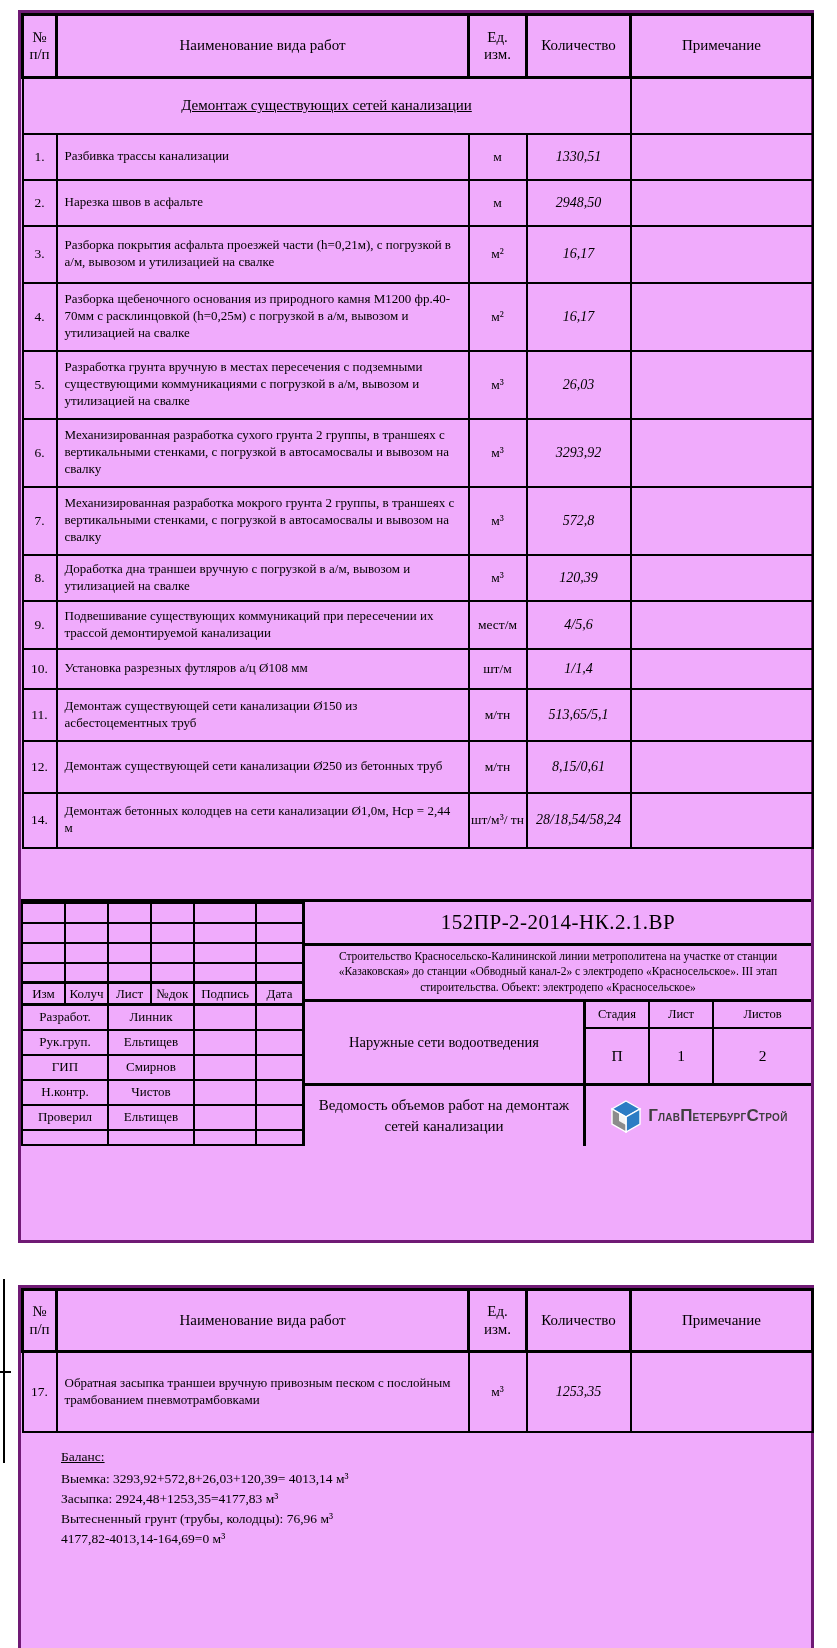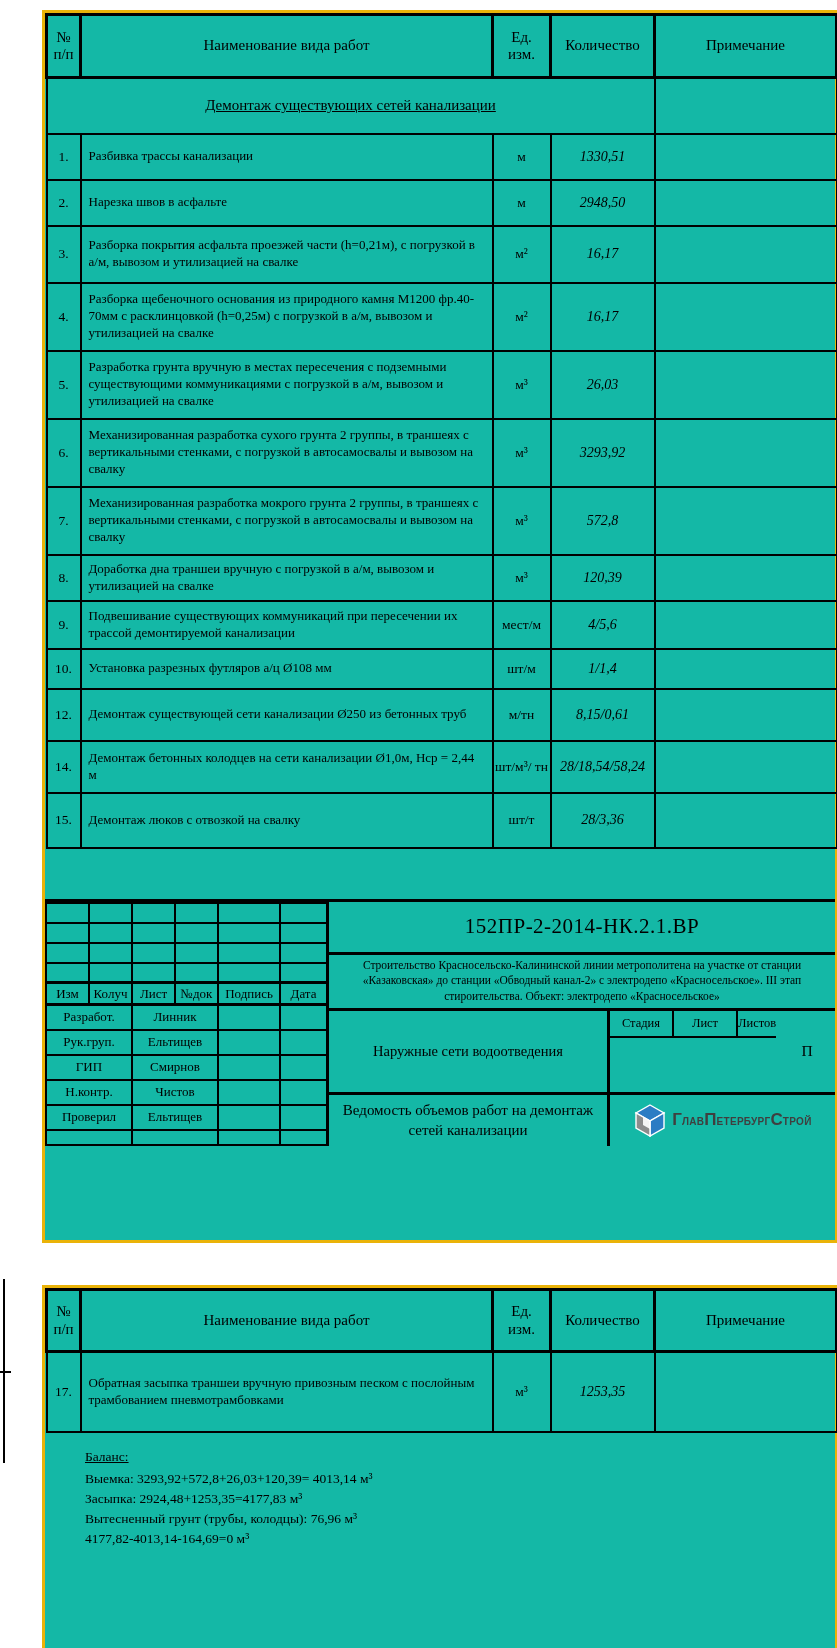--- a/index.html
+++ b/index.html
@@ -2,21 +2,21 @@
 <html><head>
 <meta charset="utf-8">
 <style>
   html,body{margin:0;padding:0;}
   body{
     width:837px;height:1648px;position:relative;overflow:hidden;
     background:#ffffff;color:#000;
     font-family:"Liberation Serif", serif;
   }
   
-  .sheet{position:absolute;left:42px;width:796px;border:3px solid #eab308;box-sizing:border-box;background:#14b8a6;}
+  .sheet{position:absolute;left:18px;width:796px;border:3px solid #701a75;box-sizing:border-box;background:#f0abfc;}
   .sheet1{top:10px;height:1233px;}
   .sheet2{top:1285px;height:430px;}
   
   table{border-collapse:collapse;table-layout:fixed;width:790px;}
   .wt th,.wt td{border:2px solid #000;overflow:hidden;}
   .wt thead th{
     border-width:3px;font-weight:normal;font-size:15px;line-height:1.15;
     text-align:center;vertical-align:middle;padding:2px;
   }
   .wt thead tr{height:63px;}
@@ -55,25 +55,25 @@
   .stamp-left{width:284px;border-right:3px solid #000;box-sizing:border-box;}
   .stamp-grid{width:281px;}
   .stamp-grid td{border:2px solid #000;text-align:center;vertical-align:middle;font-size:12.5px;padding:0 1px;overflow:hidden;}
   .stamp-grid tr.er{height:20px;}
   .stamp-grid tr.rev{height:22px;}
   .stamp-grid tr.rev td{border-top-width:3px;border-bottom-width:3px;font-size:13px;}
   .stamp-grid tr.sr{height:25px;}
   .stamp-grid tr.er2{height:15px;}
   .stamp-grid td.role,.stamp-grid td.sname{font-size:13px;text-align:center;}
   .stamp-right{flex:1;display:flex;flex-direction:column;}
-  .doc-num{height:53px;border-bottom:3px solid #000;display:flex;align-items:center;justify-content:center;font-size:21px;letter-spacing:0.5px;box-sizing:border-box;}
+  .doc-num{height:44px;border-bottom:3px solid #000;display:flex;align-items:center;justify-content:center;font-size:21px;letter-spacing:0.5px;box-sizing:border-box;}
   .desc{height:56px;border-bottom:3px solid #000;box-sizing:border-box;display:flex;align-items:center;justify-content:center;text-align:center;font-size:11.5px;line-height:1.32;padding:2px 20px;}
   .mid{display:flex;height:84px;border-bottom:3px solid #000;box-sizing:border-box;}
   .title-cell{flex:1;display:flex;align-items:center;justify-content:center;font-size:14.5px;border-right:3px solid #000;}
-  .stage-grid{width:225px;display:flex;flex-direction:row;text-align:right;}
+  .stage-grid{width:225px;display:flex;flex-direction:column;text-align:right;}
   .stage-row{display:flex;}
   .stage-row.hdr{height:27px;}
   .stage-row.vals{flex:1;}
   .stage-cell{box-sizing:border-box;border-left:2px solid #000;border-bottom:2px solid #000;display:flex;align-items:center;justify-content:center;font-size:12.5px;}
   .stage-row .stage-cell:first-child{border-left:none;}
   .stage-row.vals .stage-cell{border-bottom:none;font-size:15.5px;}
   .sc-stage{width:62px;} .sc-sheet{width:64px;} .sc-sheets{flex:1;}
   .bottom-row{display:flex;height:55px;flex:1;}
   .vedomost{flex:1;border-right:3px solid #000;display:flex;align-items:center;justify-content:center;text-align:center;font-size:15px;line-height:1.35;padding:0 10px;}
   .logo-cell{width:225px;display:flex;align-items:center;justify-content:center;gap:5px;}
@@ -183,38 +183,38 @@
           <td class="c-note"></td>
         </tr>
         <tr>
           <td class="c-num">10.</td>
           <td class="c-name">Установка разрезных футляров а/ц Ø108 мм</td>
           <td class="c-unit">шт/м</td>
           <td class="c-qty">1/1,4</td>
           <td class="c-note"></td>
         </tr>
         <tr>
+          <td class="c-num">11.</td>
+          <td class="c-name">Демонтаж существующей сети канализации Ø150 из асбестоцементных труб</td>
+          <td class="c-unit">м/тн</td>
+          <td class="c-qty">513,65/5,1</td>
+          <td class="c-note"></td>
+        </tr>
+        <tr>
           <td class="c-num">12.</td>
           <td class="c-name">Демонтаж существующей сети канализации Ø250 из бетонных труб</td>
           <td class="c-unit">м/тн</td>
           <td class="c-qty">8,15/0,61</td>
           <td class="c-note"></td>
         </tr>
         <tr>
           <td class="c-num">14.</td>
           <td class="c-name">Демонтаж бетонных колодцев на сети канализации Ø1,0м, Нср = 2,44 м</td>
           <td class="c-unit">шт/м³/ тн</td>
           <td class="c-qty">28/18,54/58,24</td>
-          <td class="c-note"></td>
-        </tr>
-        <tr>
-          <td class="c-num">15.</td>
-          <td class="c-name">Демонтаж люков с отвозкой на свалку</td>
-          <td class="c-unit">шт/т</td>
-          <td class="c-qty">28/3,36</td>
           <td class="c-note"></td>
         </tr>
       </tbody>
   </table>
 
   <div class="gap"></div>
 
   <div class="stamp">
     <div class="stamp-left">
       <table class="stamp-grid">

